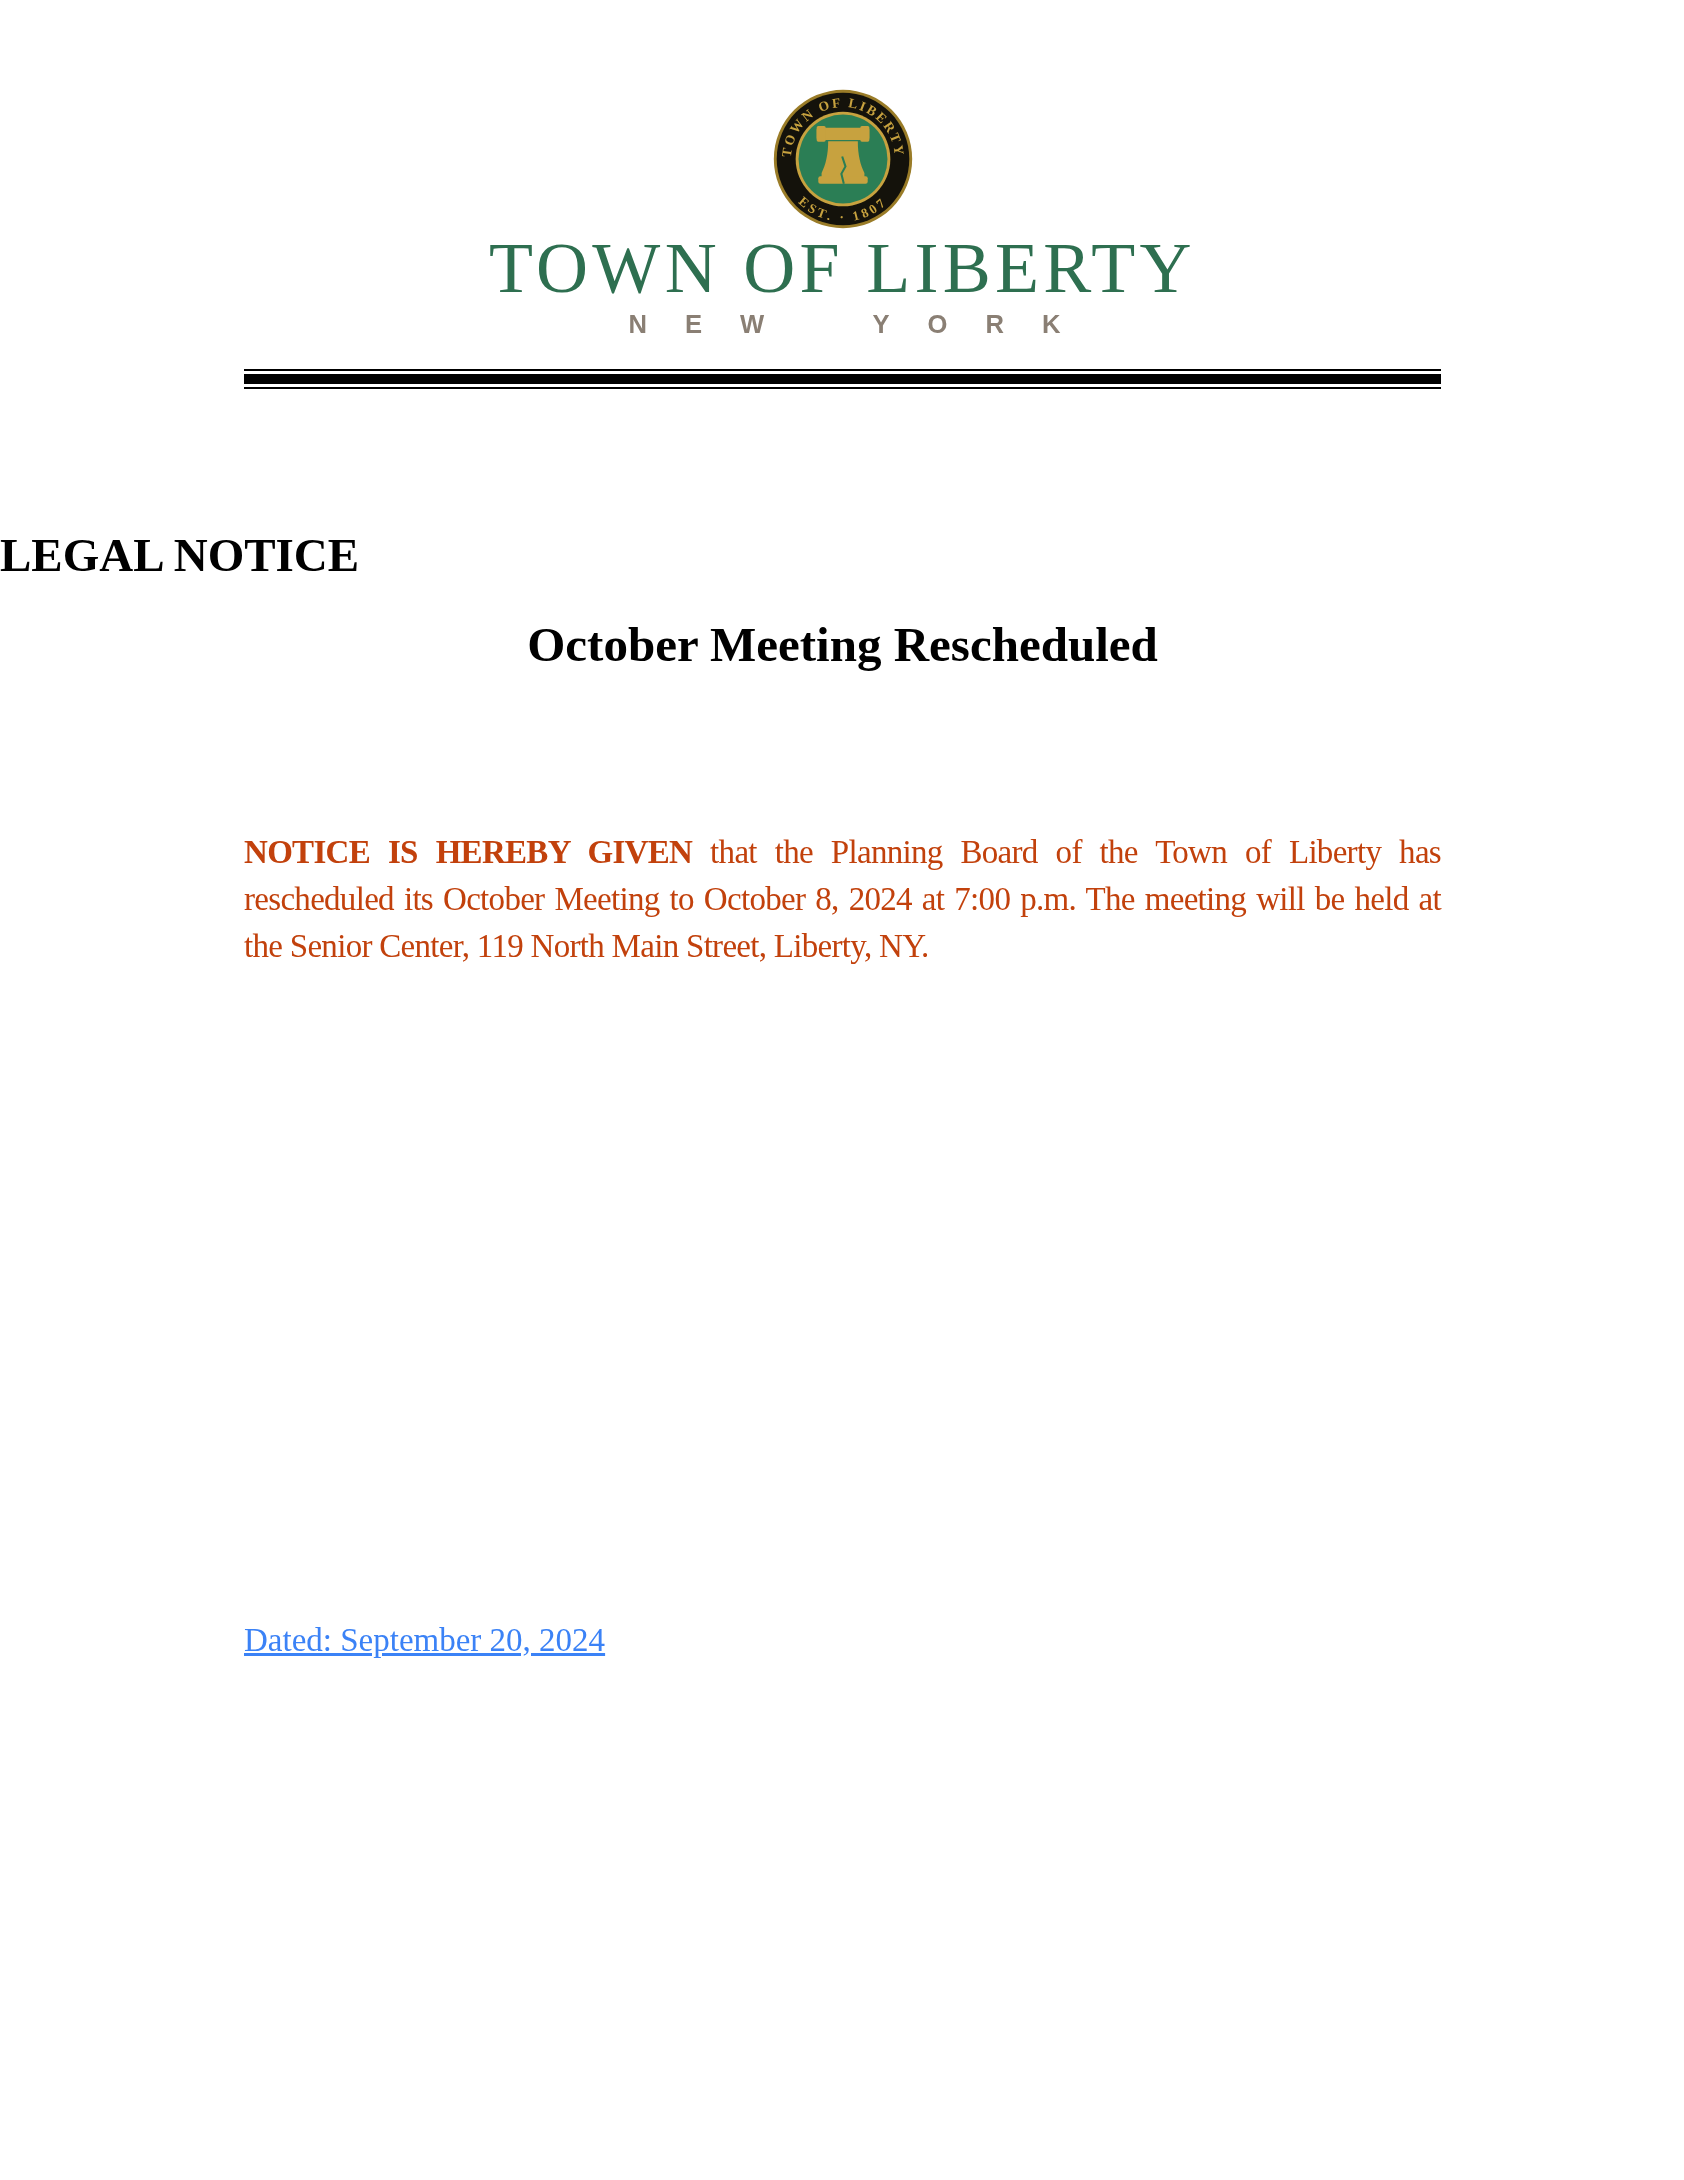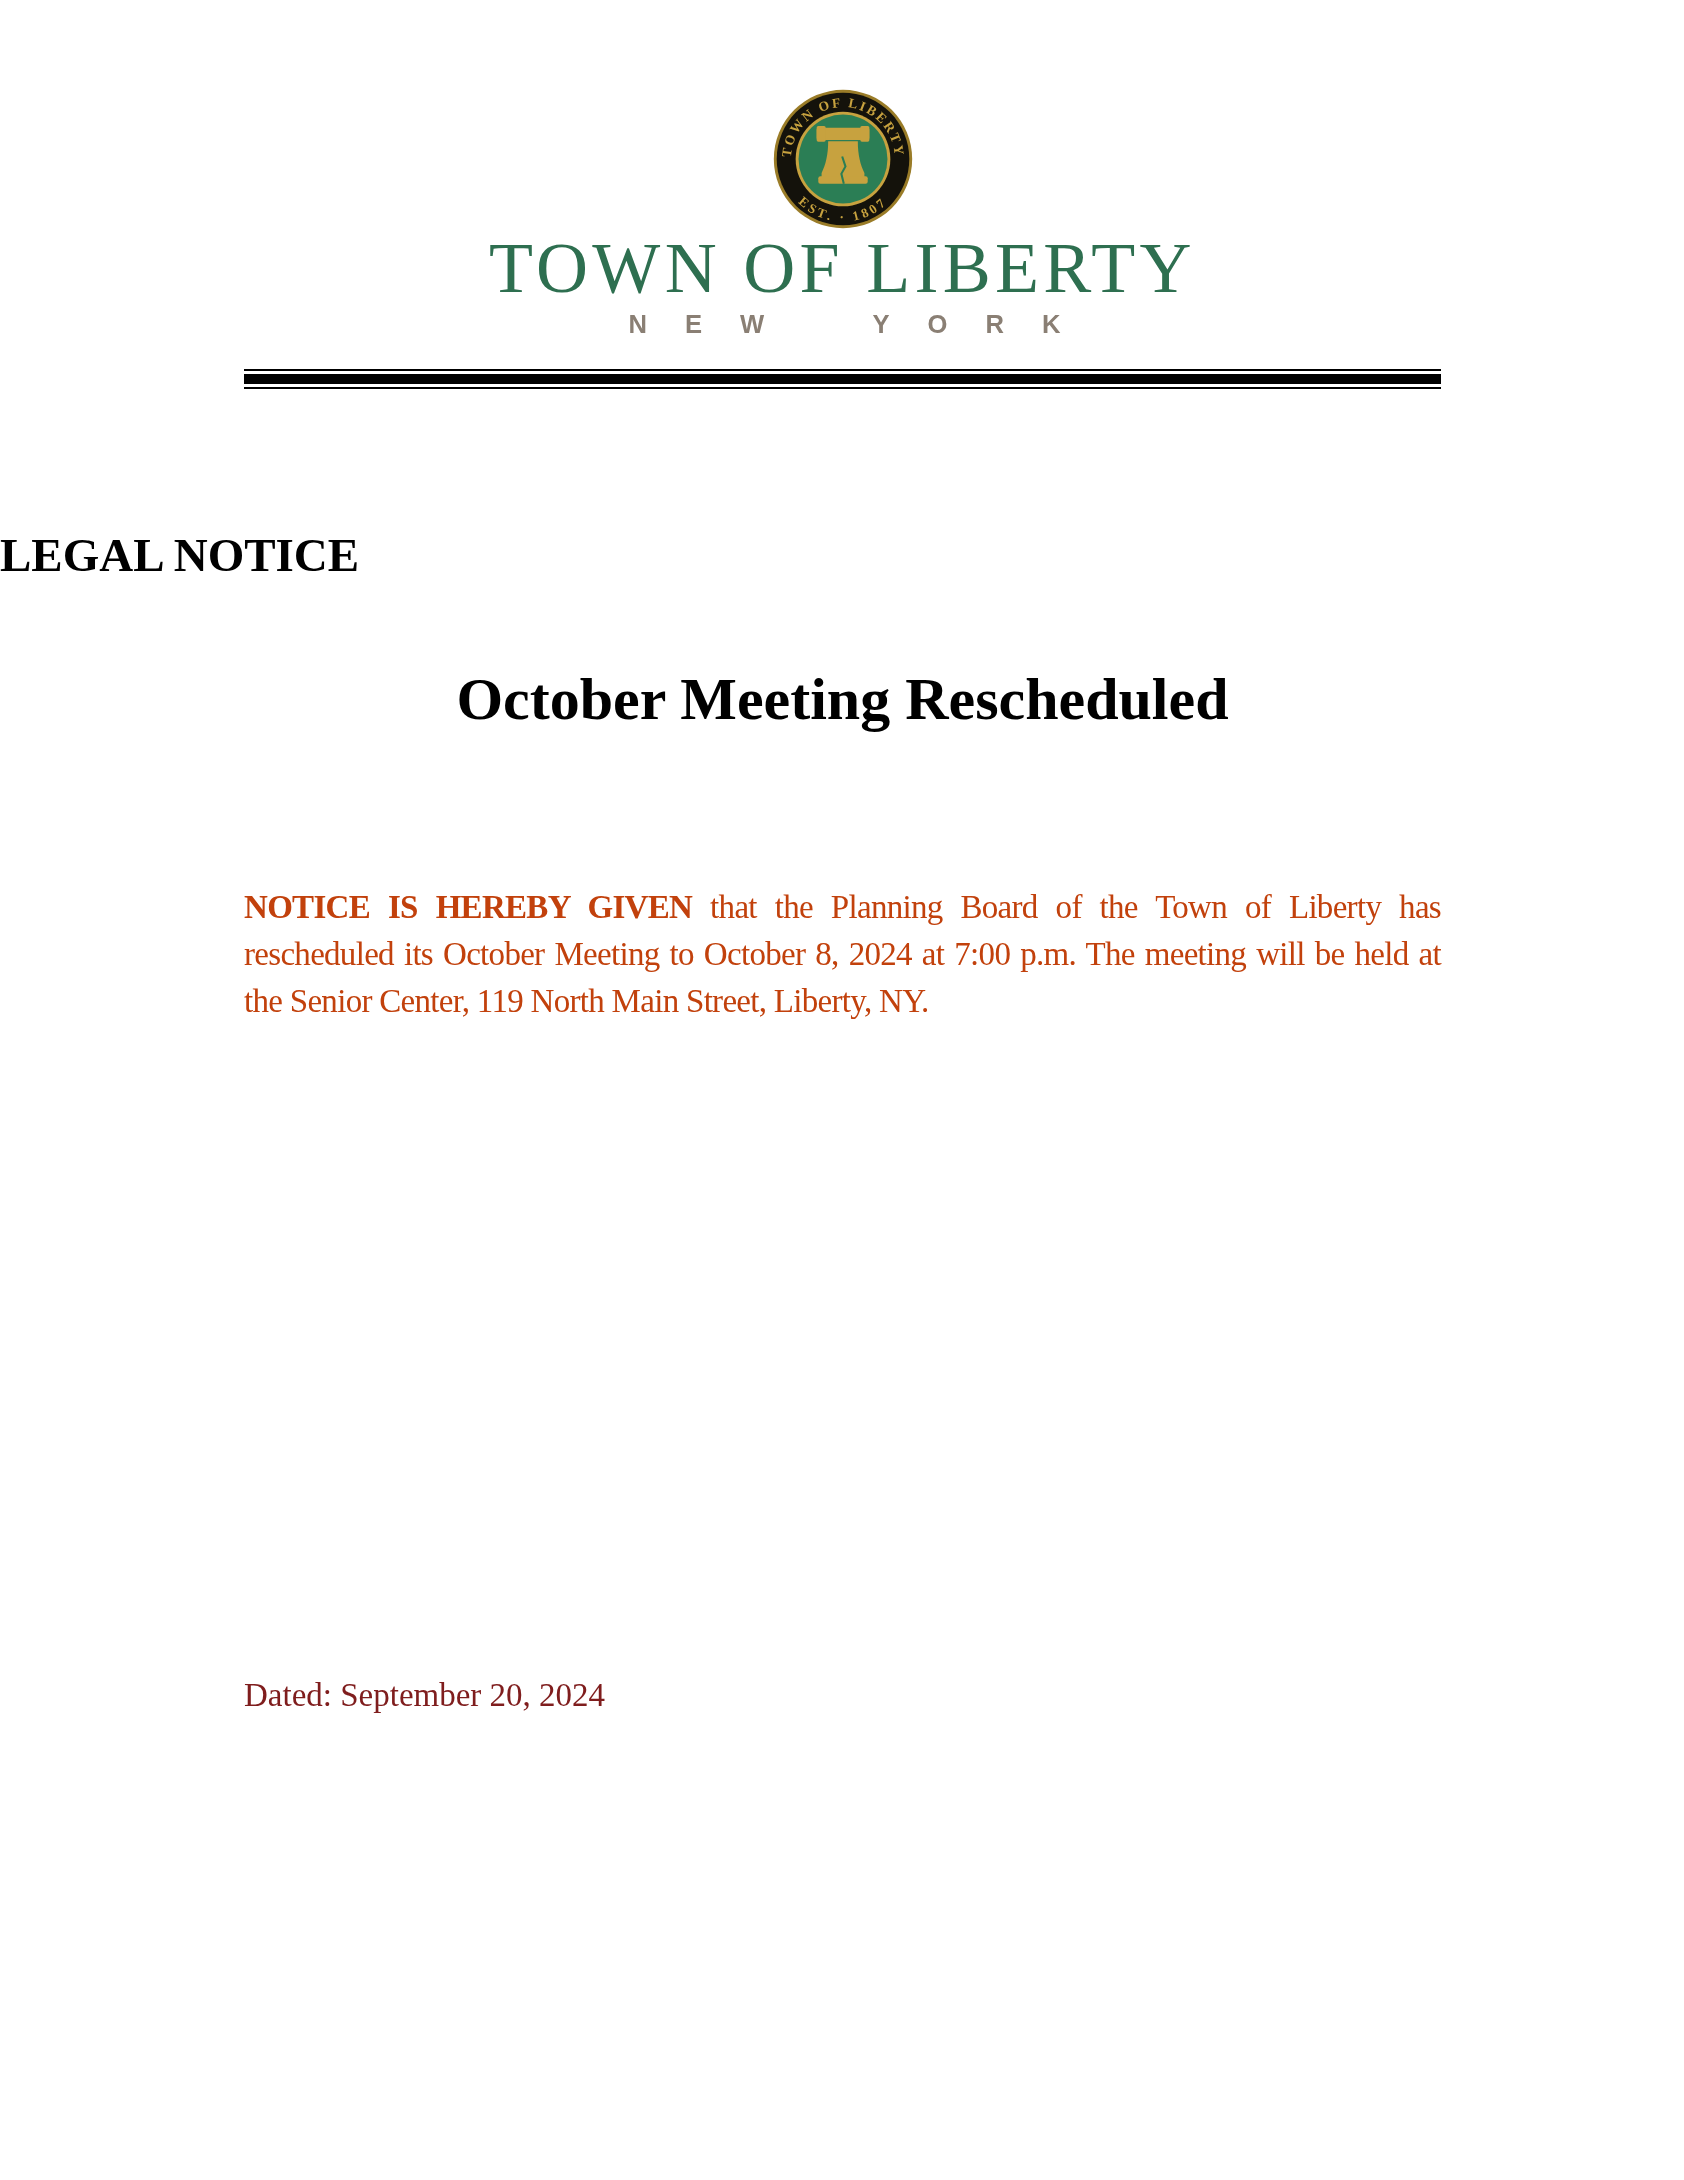--- a/index.html
+++ b/index.html
@@ -56,42 +56,43 @@
   }
   .title {
     margin-top: 140px;
     text-align: left;
     font-weight: bold;
     font-size: 47px;
     line-height: 53px;
     color: #000000;
   }
   .subtitle {
-    margin-top: 91px;
+    margin-top: 36px;
     text-align: center;
     font-weight: bold;
-    font-size: 60px;
+    font-size: 49px;
     line-height: 53px;
     color: #000000;
   }
   .content { width: 1197px; margin: 0 auto; }
   .paragraph {
     margin-top: 158px;
     font-size: 33px;
     line-height: 47px;
     letter-spacing: -0.7px;
     text-align: justify;
     color: #c2410c;
   }
   .paragraph .lead { font-weight: bold; }
   .dated {
     margin-top: 647px;
     font-size: 33px;
     line-height: 47px;
-    color: #7f1d1d;
+    color: #3b82f6;
+    text-decoration: underline;
   }
 </style>
 </head>
 <body>
 
 <div class="page">
 
   <header class="letterhead">
 
     <svg class="seal" width="140" height="140" viewBox="0 0 170 170" aria-hidden="true">

